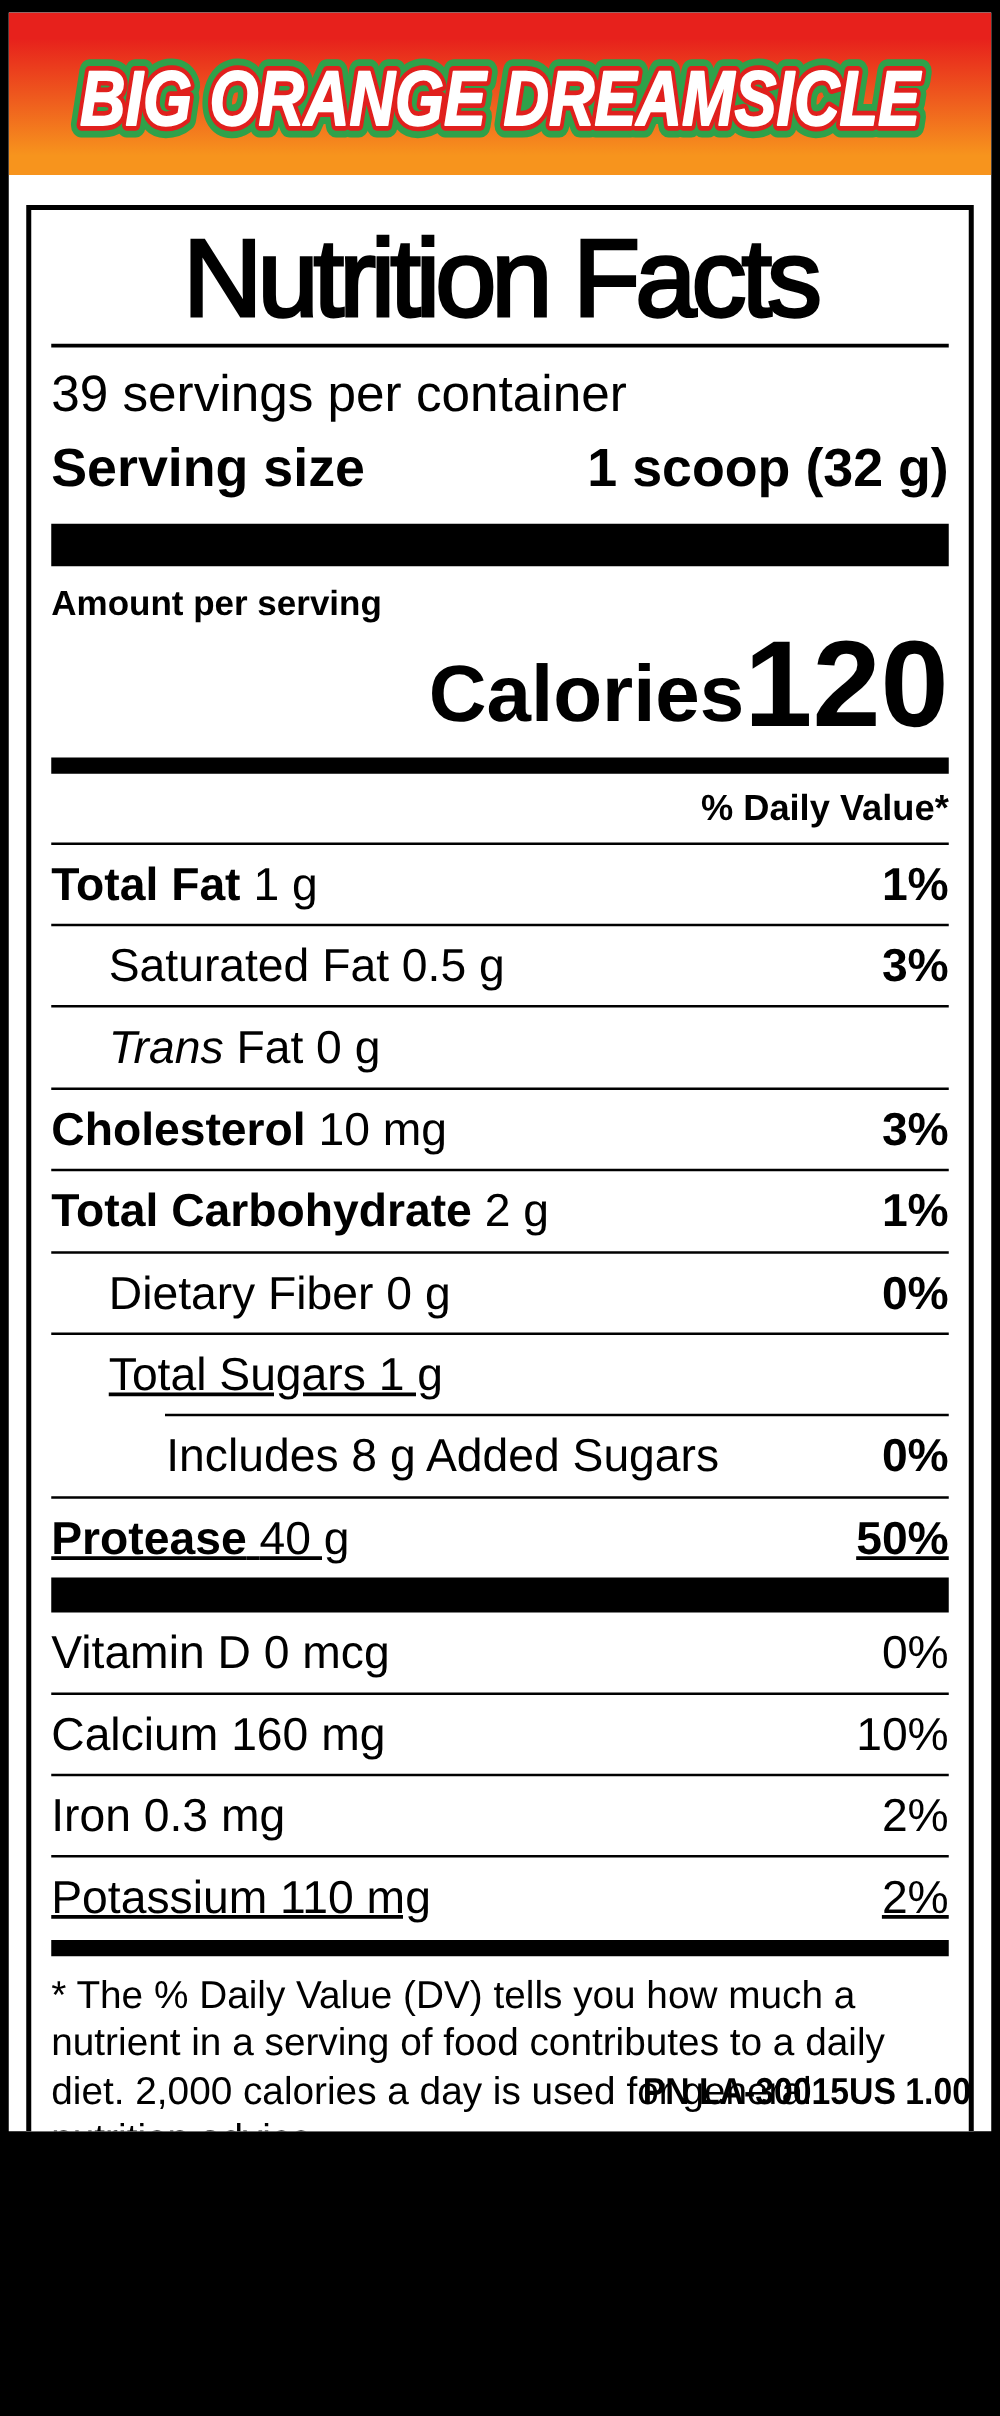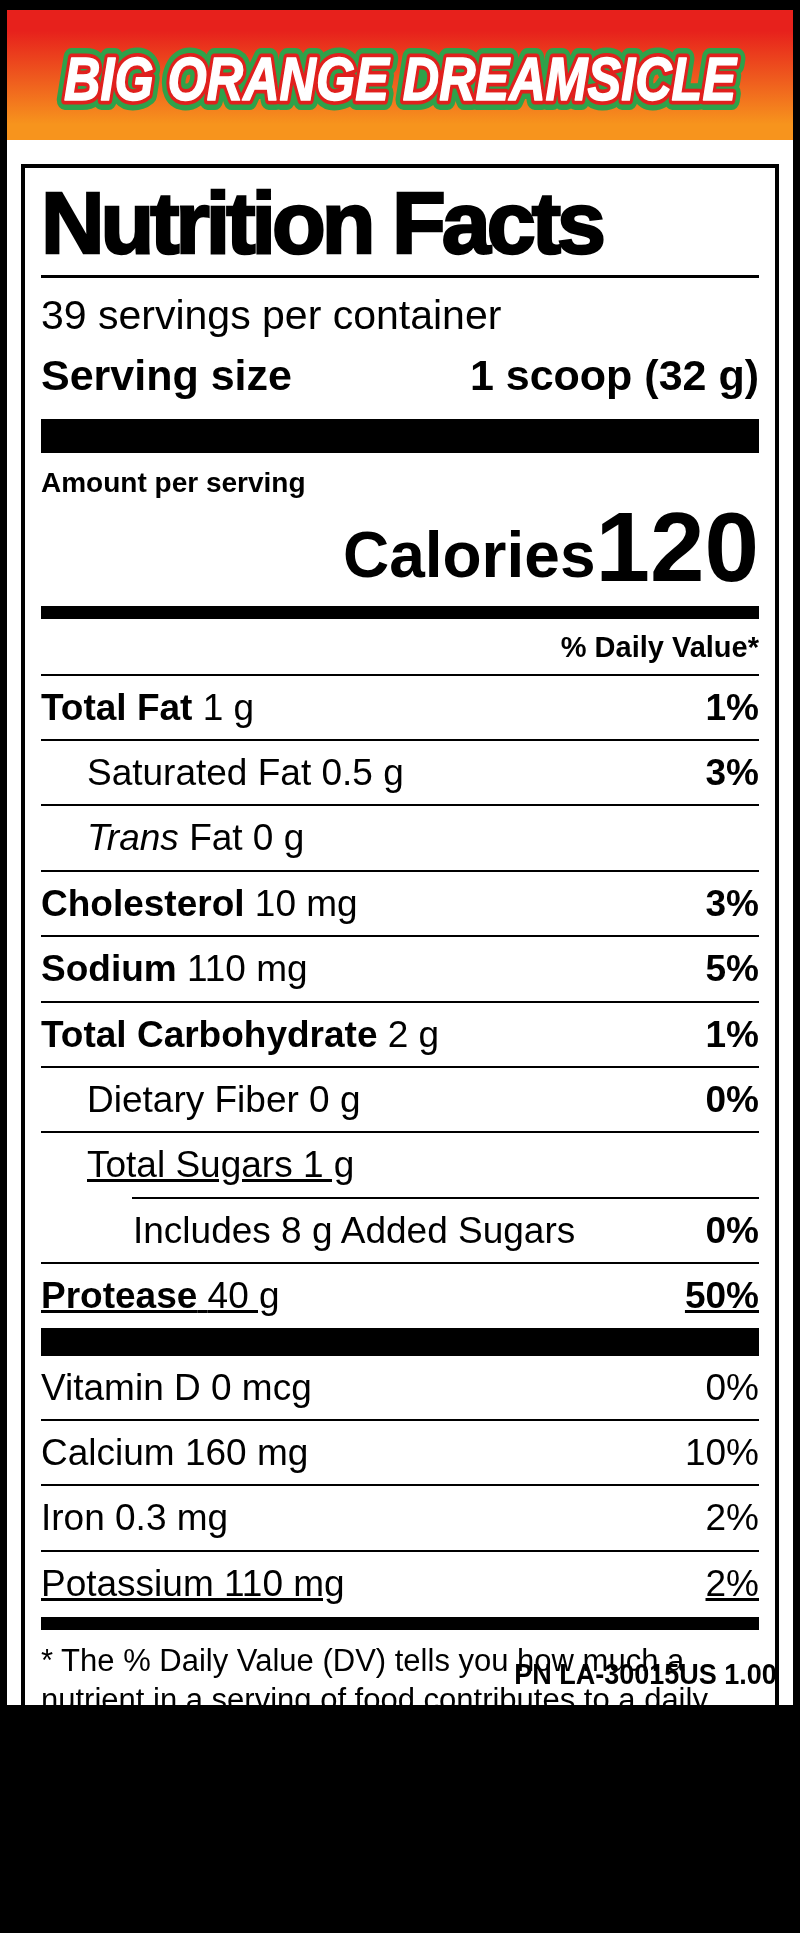--- a/index.html
+++ b/index.html
@@ -34,23 +34,23 @@
   .t-white { fill:#ffffff; stroke:#ffffff; stroke-width:1.5px; }
 
   
   .nf-box {
     margin:24px 14px 0 14px;
     border:4px solid #000;
     padding:6px 16px 12px 16px;
     background:#fff;
   }
   .nf-title {
-    font-size:88px; font-weight:bold; letter-spacing:-4px;
+    font-size:88px; font-weight:normal; letter-spacing:-4px;
     -webkit-text-stroke:2.5px #000;
-    line-height:1.12; white-space:nowrap;
+    line-height:1.12; white-space:nowrap;text-align:center;
   }
   .rule  { height:3px; background:#000; margin:2px 0 12px 0; }
   .servings { font-size:41px; line-height:1.25; }
   .serving-row {
     display:flex; justify-content:space-between;
     font-size:43px; font-weight:bold; margin-top:8px; line-height:1.25;
   }
   .bar      { background:#000; width:100%; }
   .bar-xl   { height:34px; margin-top:16px; }
   .bar-md   { height:13px; margin-top:12px; }
@@ -148,24 +148,20 @@
     <div class="row ind1">
       <span class="nm"><i>Trans</i>&nbsp;<span>Fat 0 g</span></span>
       <span class="pct"></span>
     </div>
 
     <div class="row">
       <span class="nm"><b>Cholesterol</b>&nbsp;<span>10 mg</span></span>
       <span class="pct">3%</span>
     </div>
 
-    <div class="row">
-      <span class="nm"><b>Sodium</b>&nbsp;<span>110 mg</span></span>
-      <span class="pct">5%</span>
-    </div>
 
     <div class="row">
       <span class="nm"><b>Total Carbohydrate</b>&nbsp;<span>2 g</span></span>
       <span class="pct">1%</span>
     </div>
 
     <div class="row ind1">
       <span class="nm">Dietary Fiber 0 g</span>
       <span class="pct">0%</span>
     </div>

